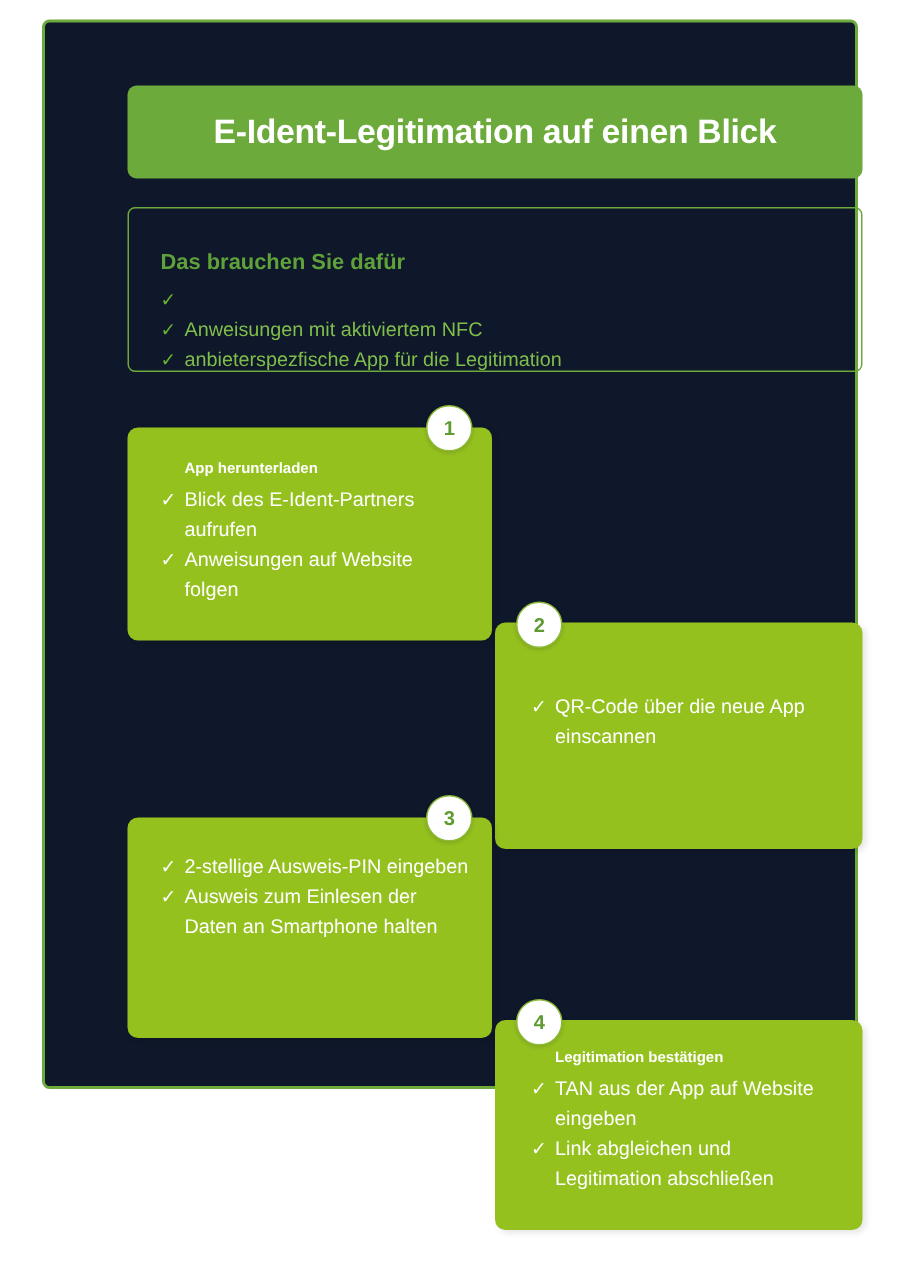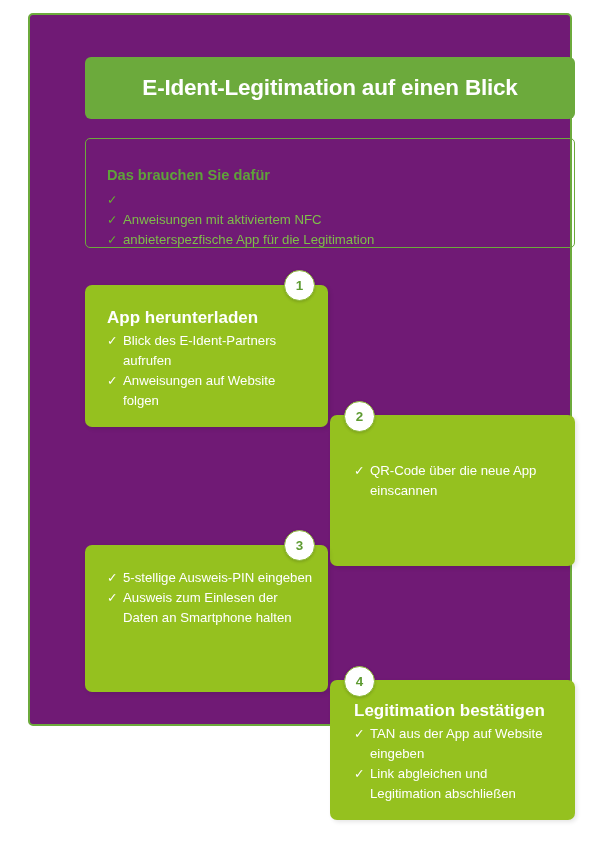--- a/index.html
+++ b/index.html
@@ -19,21 +19,21 @@
   
   .page-frame {
     position: absolute;
     left: 28px;
     top: 13px;
     width: 544px;
     height: 713px;
     border: 2px solid #6CAA3C;
     border-radius: 5px;
     box-sizing: border-box;
-    background: #701a75;
+    background: #0f172a;
   }
 
   
   .title-banner {
     position: absolute;
     left: 55px;
     top: 42px;
     width: 490px;
     height: 62px;
     background: #6CAA3C;
@@ -94,23 +94,23 @@
   
   .step-card {
     position: absolute;
     background: #95C11F;
     border-radius: 7px;
     box-sizing: border-box;
     box-shadow: 2px 2px 4px rgba(0,0,0,0.10);
   }
   .step-card .step-heading {
     color: #ffffff;
-    font-size: 17px;
-    font-weight: bold;
-    margin: 0 0 3px 0;
+    font-size: 10px;
+    font-weight: bold;
+    margin: 0 0 3px 16px;
     line-height: 1.25;
   }
   .step-list {
     list-style: none;
     margin: 0;
     padding: 0;
   }
   .step-list li {
     display: flex;
     align-items: flex-start;
@@ -207,21 +207,21 @@
         <span>QR-Code über die neue App einscannen</span>
       </li>
     </ul>
   </div>
 
   <div class="step-card" id="step-3">
     <div class="step-badge">3</div>
     <ul class="step-list">
       <li>
         <span class="check-icon">✓</span>
-        <span>5-stellige Ausweis-PIN eingeben</span>
+        <span>2-stellige Ausweis-PIN eingeben</span>
       </li>
       <li>
         <span class="check-icon">✓</span>
         <span>Ausweis zum Einlesen der Daten an Smartphone halten</span>
       </li>
     </ul>
   </div>
 
   <div class="step-card" id="step-4">
     <div class="step-badge">4</div>

